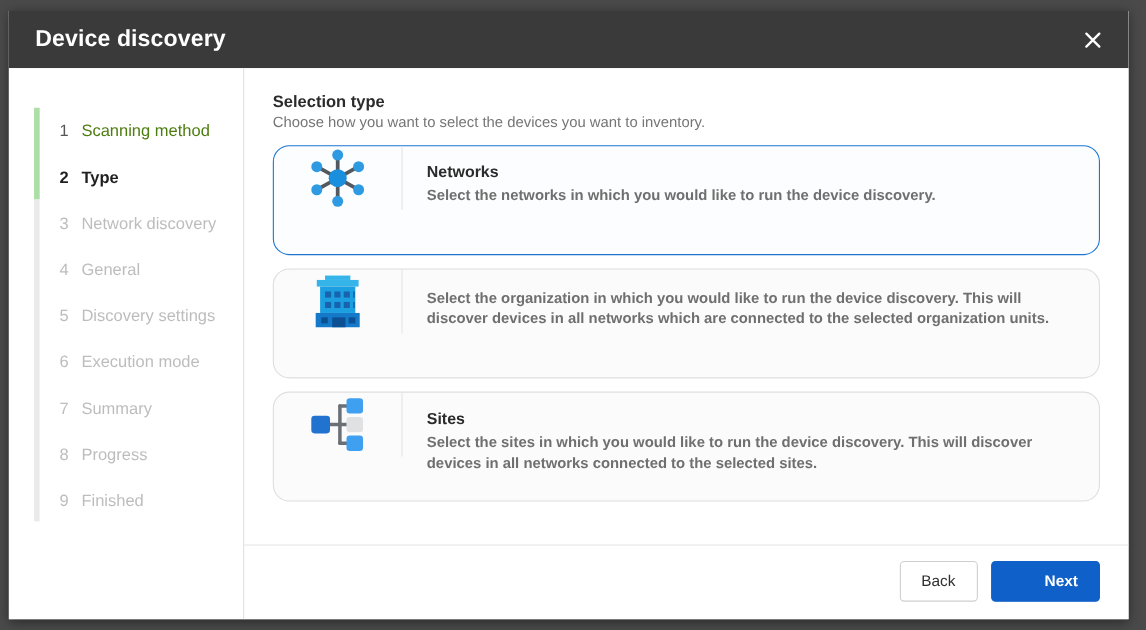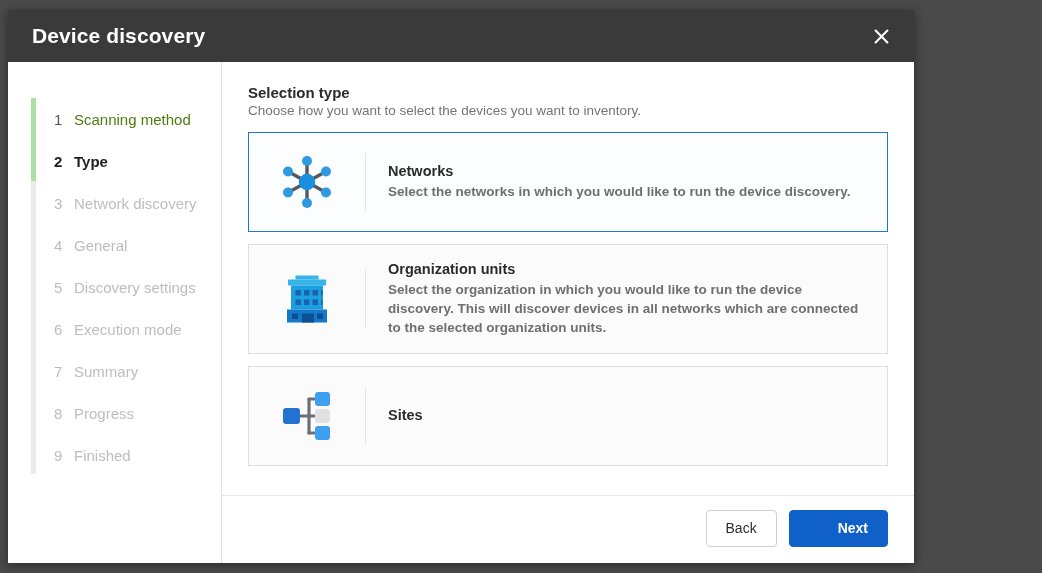--- a/index.html
+++ b/index.html
@@ -14,21 +14,21 @@
     height: 573px;
     overflow: hidden;
     background: #4a4a4a;
   }
 
   
   .dialog {
     position: absolute;
     left: 8px;
     top: 10px;
-    width: 906px;
+    width: 1018px;
     height: 553px;
     background: #ffffff;
     box-shadow: 0 2px 10px rgba(0,0,0,.45);
     display: flex;
     flex-direction: column;
     overflow: hidden;
   }
 
   
   .titlebar {
@@ -148,24 +148,24 @@
   .section-sub {
     font-size: 13.5px;
     color: #757575;
     margin: 0 0 14px 0;
   }
 
   
   .cards { display: flex; flex-direction: column; gap: 12px; }
   .card {
     display: flex;
-    align-items: center;
+    align-items: flex-start;
     background: #fbfbfb;
     border: 1px solid #dedede;
-    border-radius: 0;
+    border-radius: 15px;
     min-height: 100px;
     cursor: pointer;
     box-sizing: border-box;
   }
   .card.selected {
     border: 1px solid #1c76d2;
     background: #fcfdfe;
   }
   .card-icon {
     flex: 0 0 116px;
@@ -336,21 +336,20 @@
         <rect x="34.5" y="29.5" width="5.5" height="5.5"></rect>
         <rect x="43" y="29.5" width="1.5" height="5.5"></rect>
       </g>
       <rect x="9" y="39.5" width="40" height="13" fill="#1479c9"></rect>
       <rect x="14" y="43.5" width="6" height="5.5" fill="#0d4f93"></rect>
       <rect x="24" y="43.5" width="12" height="9" fill="#0d4f93"></rect>
       <rect x="39" y="43.5" width="6" height="5.5" fill="#0d4f93"></rect>
     </svg>
                 </div>
                 <div class="card-body">
-                  <div class="card-title">Organization units</div>
                   <div class="card-desc">Select the organization in which you would like to run the device discovery. This will discover devices in all networks which are connected to the selected organization units.</div>
                 </div>
               </div>
               <div class="card">
                 <div class="card-icon">
                   <svg width="58" height="58" viewBox="0 0 58 58" aria-hidden="true">
       <g stroke="#6b7076" stroke-width="3.2" fill="none" stroke-linecap="round" stroke-linejoin="round">
         <path d="M22 29 H31"></path>
         <path d="M31 12 V46"></path>
         <path d="M31 12 H38"></path>
@@ -358,20 +357,21 @@
         <path d="M31 46 H38"></path>
       </g>
       <rect x="5" y="21" width="17" height="16" rx="3" fill="#2272cf"></rect>
       <rect x="37" y="5" width="15" height="14" rx="3" fill="#3fa0f2"></rect>
       <rect x="37" y="22" width="15" height="14" rx="3" fill="#dfe1e3"></rect>
       <rect x="37" y="39" width="15" height="14" rx="3" fill="#3fa0f2"></rect>
     </svg>
                 </div>
                 <div class="card-body">
                   <div class="card-title">Sites</div>
+                  <div class="card-desc">Select the sites in which you would like to run the device discovery. This will discover devices in all networks connected to the selected sites.</div>
                 </div>
               </div>
             </div>
         </div>
 
         <div class="footer">
           <button class="btn btn-secondary">Back</button>
           <button class="btn btn-primary" style="background: rgb(16, 96, 201); border-color: rgb(16, 96, 201); padding-left: 48px;">Next</button>
         </div>
       </div>

